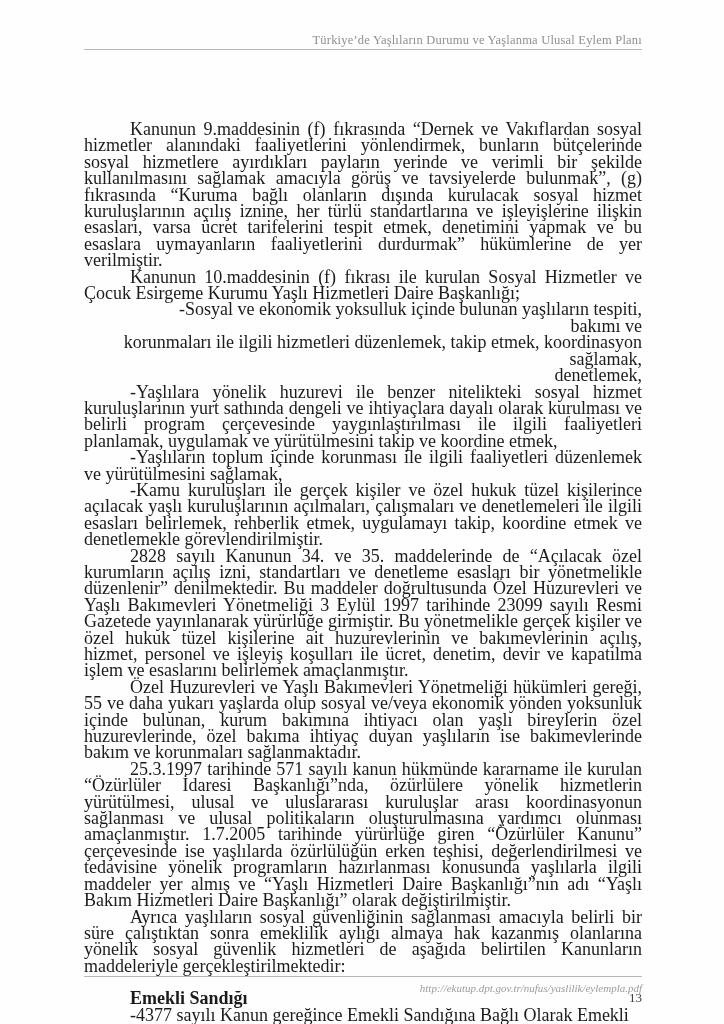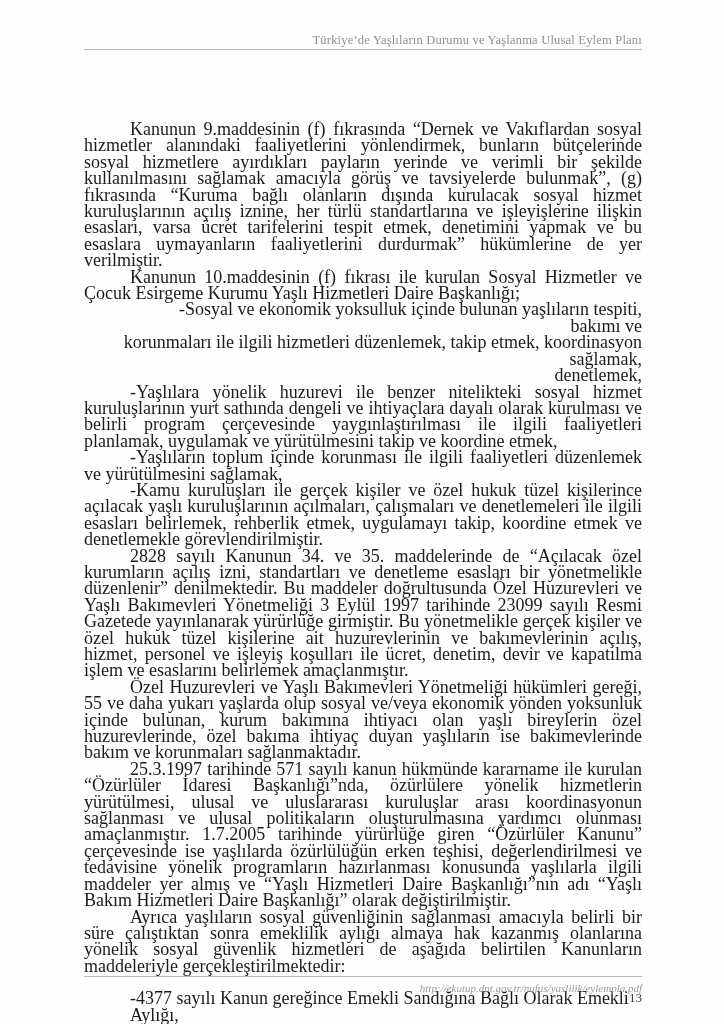--- a/index.html
+++ b/index.html
@@ -120,20 +120,21 @@
 denetlemek,</p>
     <p class="para gap-top">-Yaşlılara yönelik huzurevi ile benzer nitelikteki sosyal hizmet kuruluşlarının yurt sathında dengeli ve ihtiyaçlara dayalı olarak kurulması ve belirli program çerçevesinde yaygınlaştırılması ile ilgili faaliyetleri planlamak, uygulamak ve yürütülmesini takip ve koordine etmek,</p>
     <p class="para">-Yaşlıların toplum içinde korunması ile ilgili faaliyetleri düzenlemek ve yürütülmesini sağlamak,</p>
     <p class="para">-Kamu kuruluşları ile gerçek kişiler ve özel hukuk tüzel kişilerince açılacak yaşlı kuruluşlarının açılmaları, çalışmaları ve denetlemeleri ile ilgili esasları belirlemek, rehberlik etmek, uygulamayı takip, koordine etmek ve denetlemekle görevlendirilmiştir.</p>
     <p class="para">2828 sayılı Kanunun 34. ve 35. maddelerinde de “Açılacak özel kurumların açılış izni, standartları ve denetleme esasları bir yönetmelikle düzenlenir” denilmektedir. Bu maddeler doğrultusunda Özel Huzurevleri ve Yaşlı Bakımevleri Yönetmeliği 3 Eylül 1997 tarihinde 23099 sayılı Resmi Gazetede yayınlanarak yürürlüğe girmiştir. Bu yönetmelikle gerçek kişiler ve özel hukuk tüzel kişilerine ait huzurevlerinin ve bakımevlerinin açılış, hizmet, personel ve işleyiş koşulları ile ücret, denetim, devir ve kapatılma işlem ve esaslarını belirlemek amaçlanmıştır.</p>
     <p class="para">Özel Huzurevleri ve Yaşlı Bakımevleri Yönetmeliği hükümleri gereği, 55 ve daha yukarı yaşlarda olup sosyal ve/veya ekonomik yönden yoksunluk içinde bulunan, kurum bakımına ihtiyacı olan yaşlı bireylerin özel huzurevlerinde, özel bakıma ihtiyaç duyan yaşlıların ise bakımevlerinde bakım ve korunmaları sağlanmaktadır.</p>
     <p class="para">25.3.1997 tarihinde 571 sayılı kanun hükmünde kararname ile kurulan “Özürlüler İdaresi Başkanlığı”nda, özürlülere yönelik hizmetlerin yürütülmesi, ulusal ve uluslararası kuruluşlar arası koordinasyonun sağlanması ve ulusal politikaların oluşturulmasına yardımcı olunması amaçlanmıştır. 1.7.2005 tarihinde yürürlüğe giren “Özürlüler Kanunu” çerçevesinde ise yaşlılarda özürlülüğün erken teşhisi, değerlendirilmesi ve tedavisine yönelik programların hazırlanması konusunda yaşlılarla ilgili maddeler yer almış ve “Yaşlı Hizmetleri Daire Başkanlığı”nın adı  “Yaşlı Bakım Hizmetleri Daire Başkanlığı” olarak değiştirilmiştir.</p>
     <p class="para">Ayrıca yaşlıların sosyal güvenliğinin sağlanması amacıyla belirli bir süre çalıştıktan sonra emeklilik aylığı almaya hak kazanmış olanlarına yönelik sosyal güvenlik hizmetleri de aşağıda belirtilen Kanunların maddeleriyle gerçekleştirilmektedir:</p>
 
     <div class="law-list">
+      <p class="law-line bold">Emekli Sandığı</p>
       <p class="law-line">-4377 sayılı Kanun gereğince Emekli Sandığına Bağlı Olarak Emekli Aylığı,</p>
       <p class="law-line bold">Sosyal Sigortalar Kurumu</p>
       <p class="law-line">-506 Sayılı Kanun gereğince Yaşlılık Sigortası,</p>
     </div>
   </div>
 
   <div class="footer">
     <div class="footer-rule"></div>
     <div class="footer-row">
       <span class="page-number">13</span>

